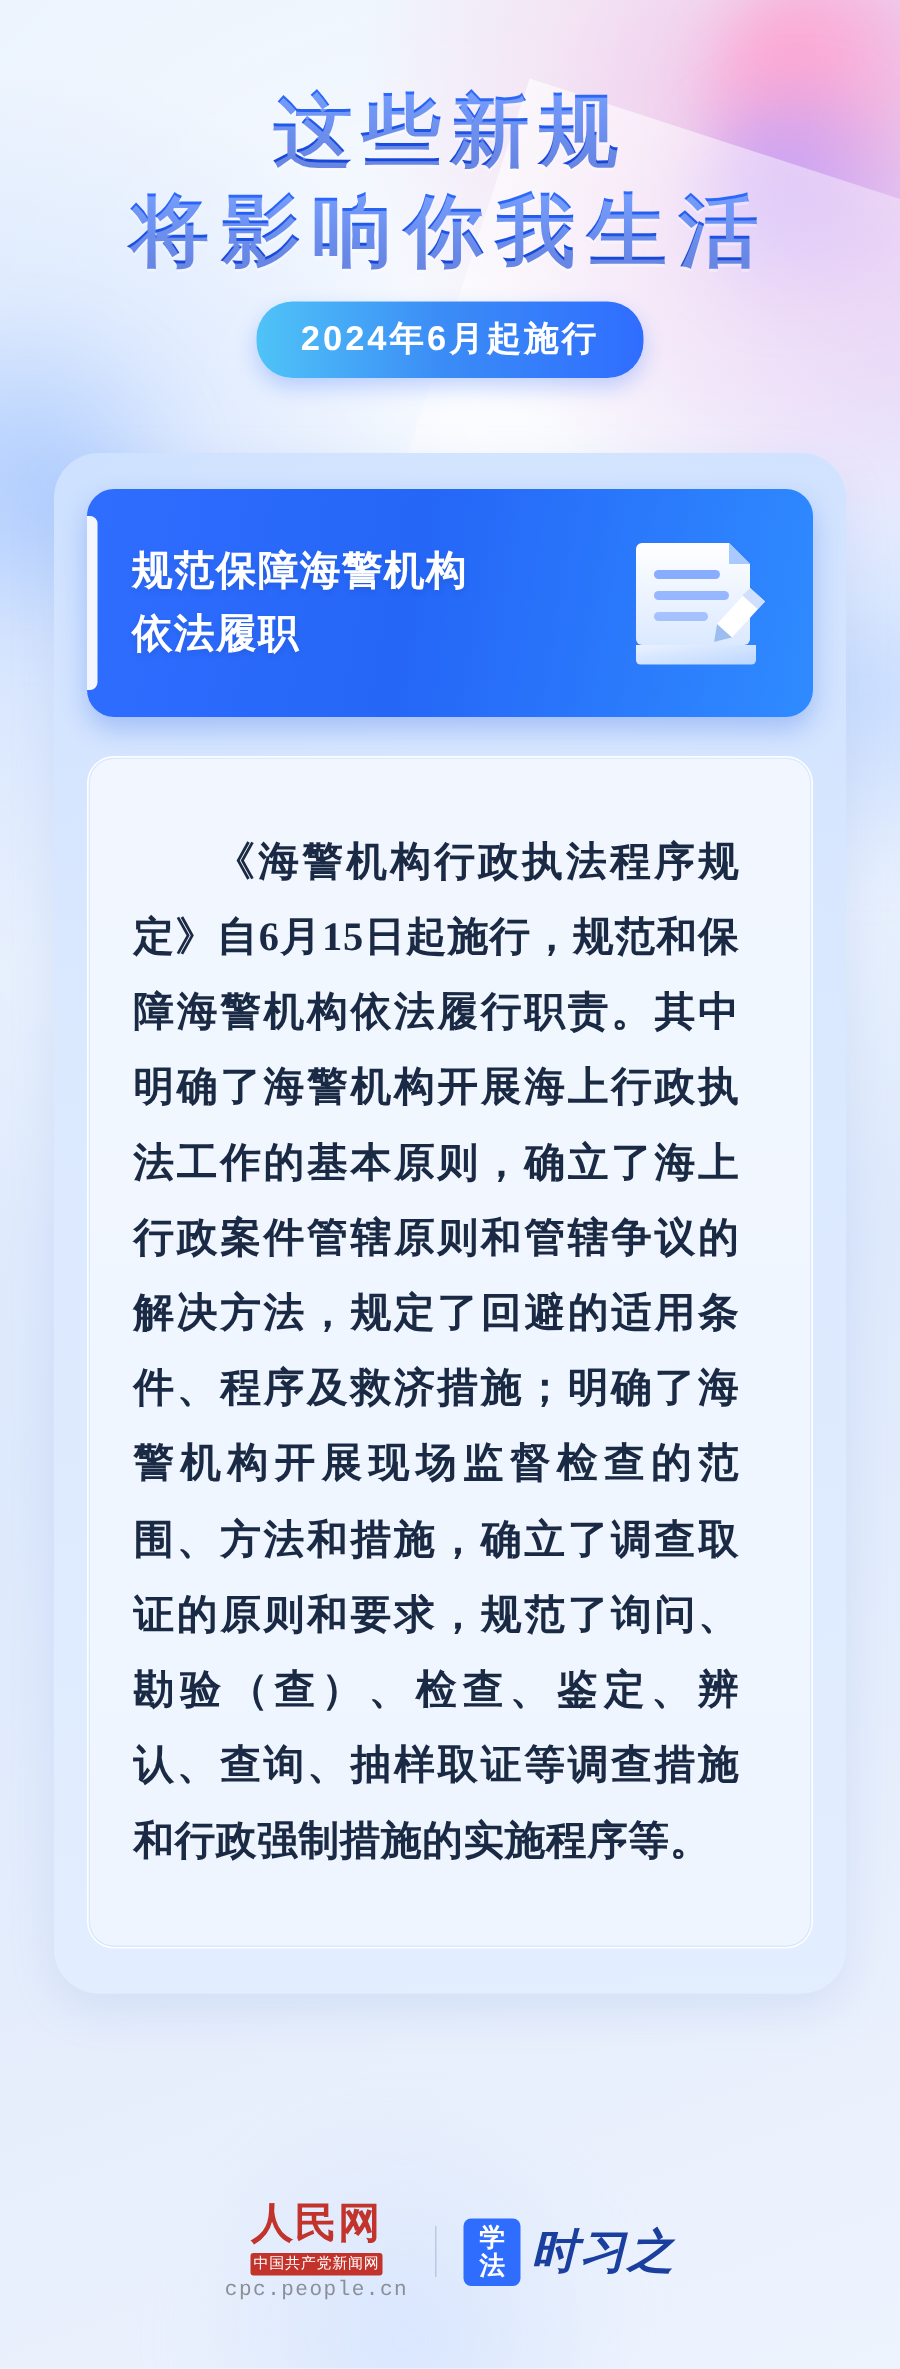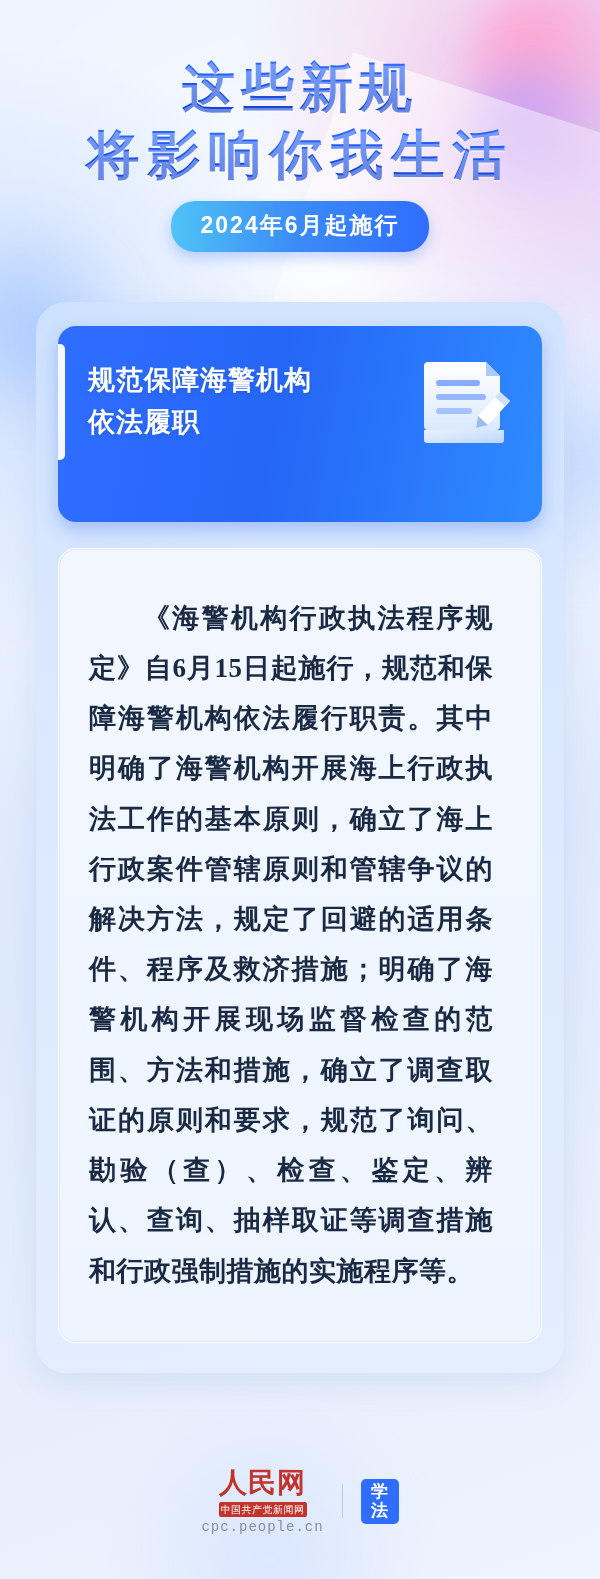--- a/index.html
+++ b/index.html
@@ -110,21 +110,21 @@
     background: linear-gradient(180deg, rgba(207,226,255,0.92) 0%, rgba(219,233,255,0.88) 45%, rgba(226,238,255,0.9) 100%);
     padding: 24px 22px 30px 22px;
     box-sizing: border-box;
     box-shadow: 0 10px 30px rgba(120,155,220,0.18);
   }
 
   .card-banner {
     position: relative;
     border-radius: 18px;
     background: linear-gradient(100deg, #2f6dff 0%, #2566f7 45%, #2f8bff 100%);
-    height: 196px;
+    height: 152px;
     box-shadow: 0 8px 18px rgba(42,98,230,0.3);
     overflow: hidden;
   }
   .banner-accent {
     position: absolute;
     left: 0; top: 18px;
     width: 7px; height: 116px;
     border-radius: 0 5px 5px 0;
     background: #ffffff;
     opacity: 0.95;
@@ -297,16 +297,17 @@
       <div class="cn">人民网</div>
       <div class="sub">中国共产党新闻网</div>
       <div class="en">cpc.people.cn</div>
     </div>
     <div class="brand-div"></div>
     <div class="brand-xuefa">
       <div class="xf-badge">
         <div>学</div>
         <div>法</div>
       </div>
+      <div class="xf-word">时习之</div>
     </div>
   </div>
 
 </div>
 
 </body></html>

